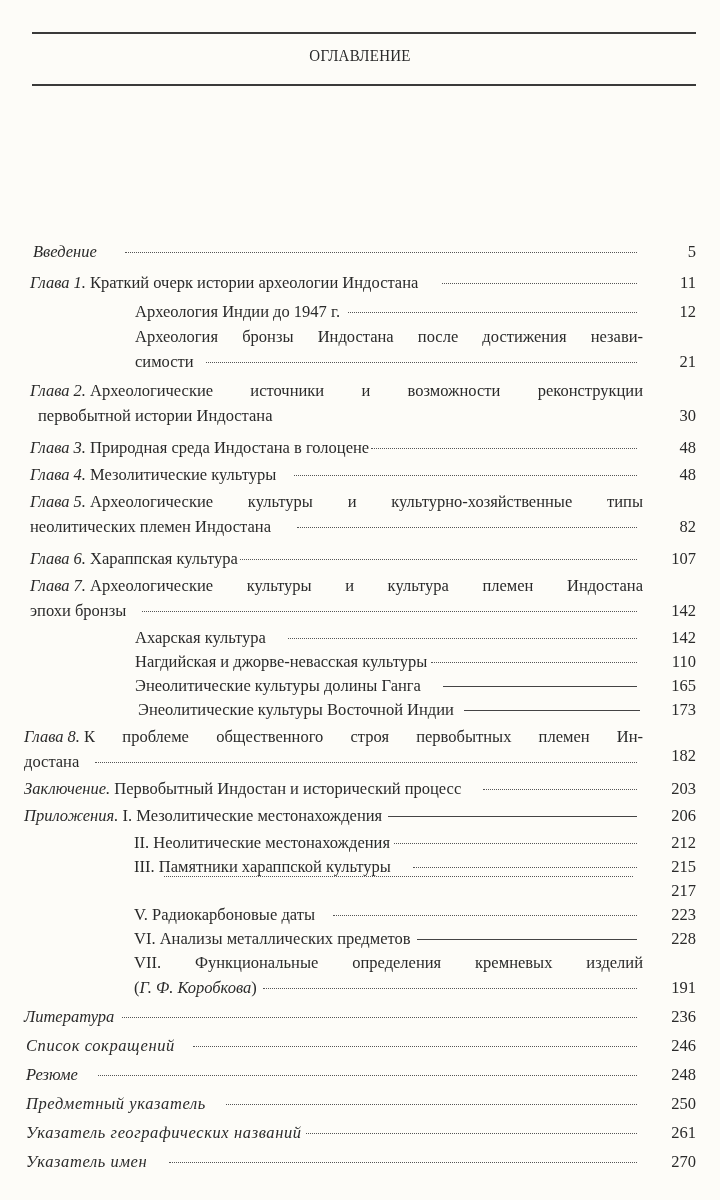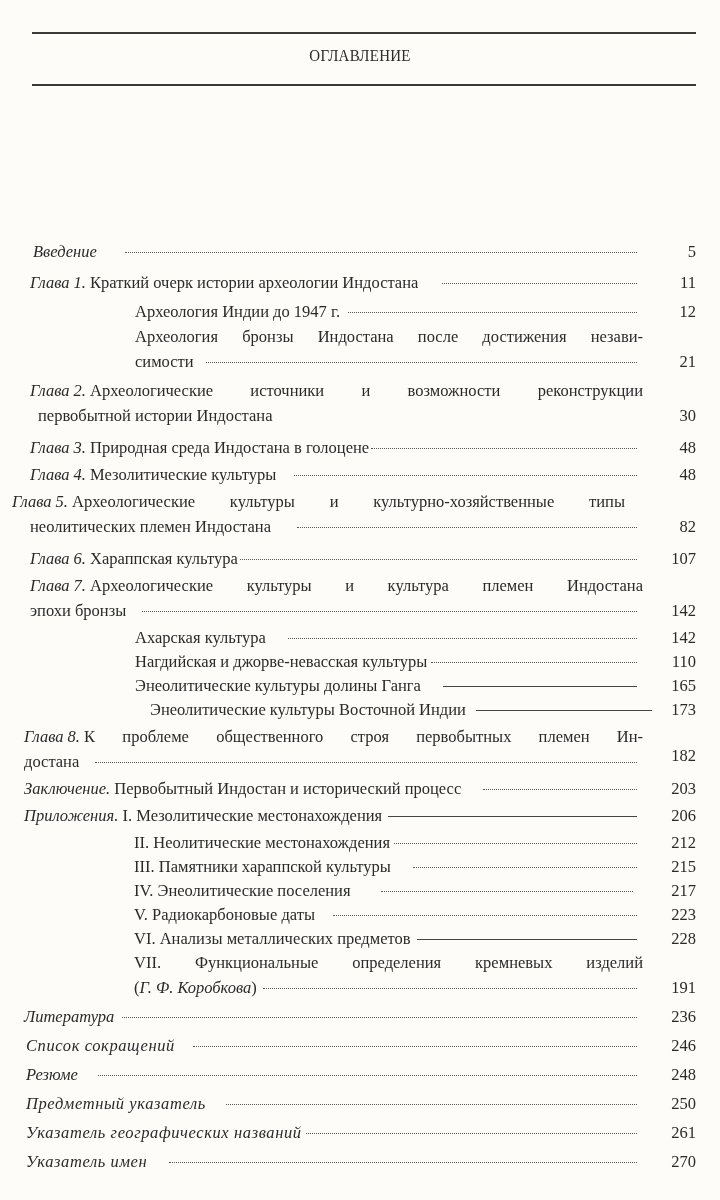--- a/index.html
+++ b/index.html
@@ -147,21 +147,21 @@
 
   <div class="entry" style="top:464px;">
     <div class="line" style="left:30px; width:613px;">
       <span class="label it">Глава 4.</span>&nbsp;<span class="label">Мезолитические культуры</span>
       <span class="dots" style="margin-left:18px;"></span>
     </div>
     <span class="page-num">48</span>
   </div>
 
   <div class="entry" style="top:491px;">
-    <div class="line" style="left:12px; width:613px;">
+    <div class="line" style="left:30px; width:613px;">
       <span class="label it">Глава 5.</span>&nbsp;<span class="label" style="flex:1; text-align:justify; text-align-last:justify;">Археологические культуры и культурно-хозяйственные типы</span>
     </div>
     <div class="line" style="left:30px; width:613px; top:25px;">
       <span class="label">неолитических племен Индостана</span>
       <span class="dots" style="margin-left:26px;"></span>
     </div>
     <span class="page-num" style="top:25px;">82</span>
   </div>
 
   <div class="entry" style="top:548px;">
@@ -201,21 +201,21 @@
 
   <div class="entry" style="top:675px;">
     <div class="line" style="left:135px; width:508px;">
       <span class="label">Энеолитические культуры долины Ганга</span>
       <span class="dots solid" style="margin-left:22px;"></span>
     </div>
     <span class="page-num">165</span>
   </div>
 
   <div class="entry" style="top:699px;">
-    <div class="line" style="left:150px; width:508px;text-align:right;">
+    <div class="line" style="left:138px; width:508px;text-align:right;">
       <span class="label">Энеолитические культуры Восточной Индии</span>
       <span class="dots solid" style="margin-left:10px;"></span>
     </div>
     <span class="page-num">173</span>
   </div>
 
   <div class="entry" style="top:726px;">
     <div class="line" style="left:24px; width:619px;">
       <span class="label it">Глава 8.</span>&nbsp;<span class="label" style="flex:1; text-align:justify; text-align-last:justify;">К проблеме общественного строя первобытных племен Ин-</span>
     </div>
@@ -253,21 +253,20 @@
   <div class="entry" style="top:856px;">
     <div class="line" style="left:134px; width:509px;">
       <span class="label">III. Памятники хараппской культуры</span>
       <span class="dots" style="margin-left:22px;"></span>
     </div>
     <span class="page-num">215</span>
   </div>
 
   <div class="entry" style="top:880px;">
     <div class="line" style="left:134px; width:509px;">
-      <span class="label">IV. Энеолитические поселения</span>
       <span class="dots" style="margin-left:30px; margin-right:10px;"></span>
     </div>
     <span class="page-num">217</span>
   </div>
 
   <div class="entry" style="top:904px;">
     <div class="line" style="left:134px; width:509px;">
       <span class="label">V. Радиокарбоновые даты</span>
       <span class="dots" style="margin-left:18px;"></span>
     </div>

